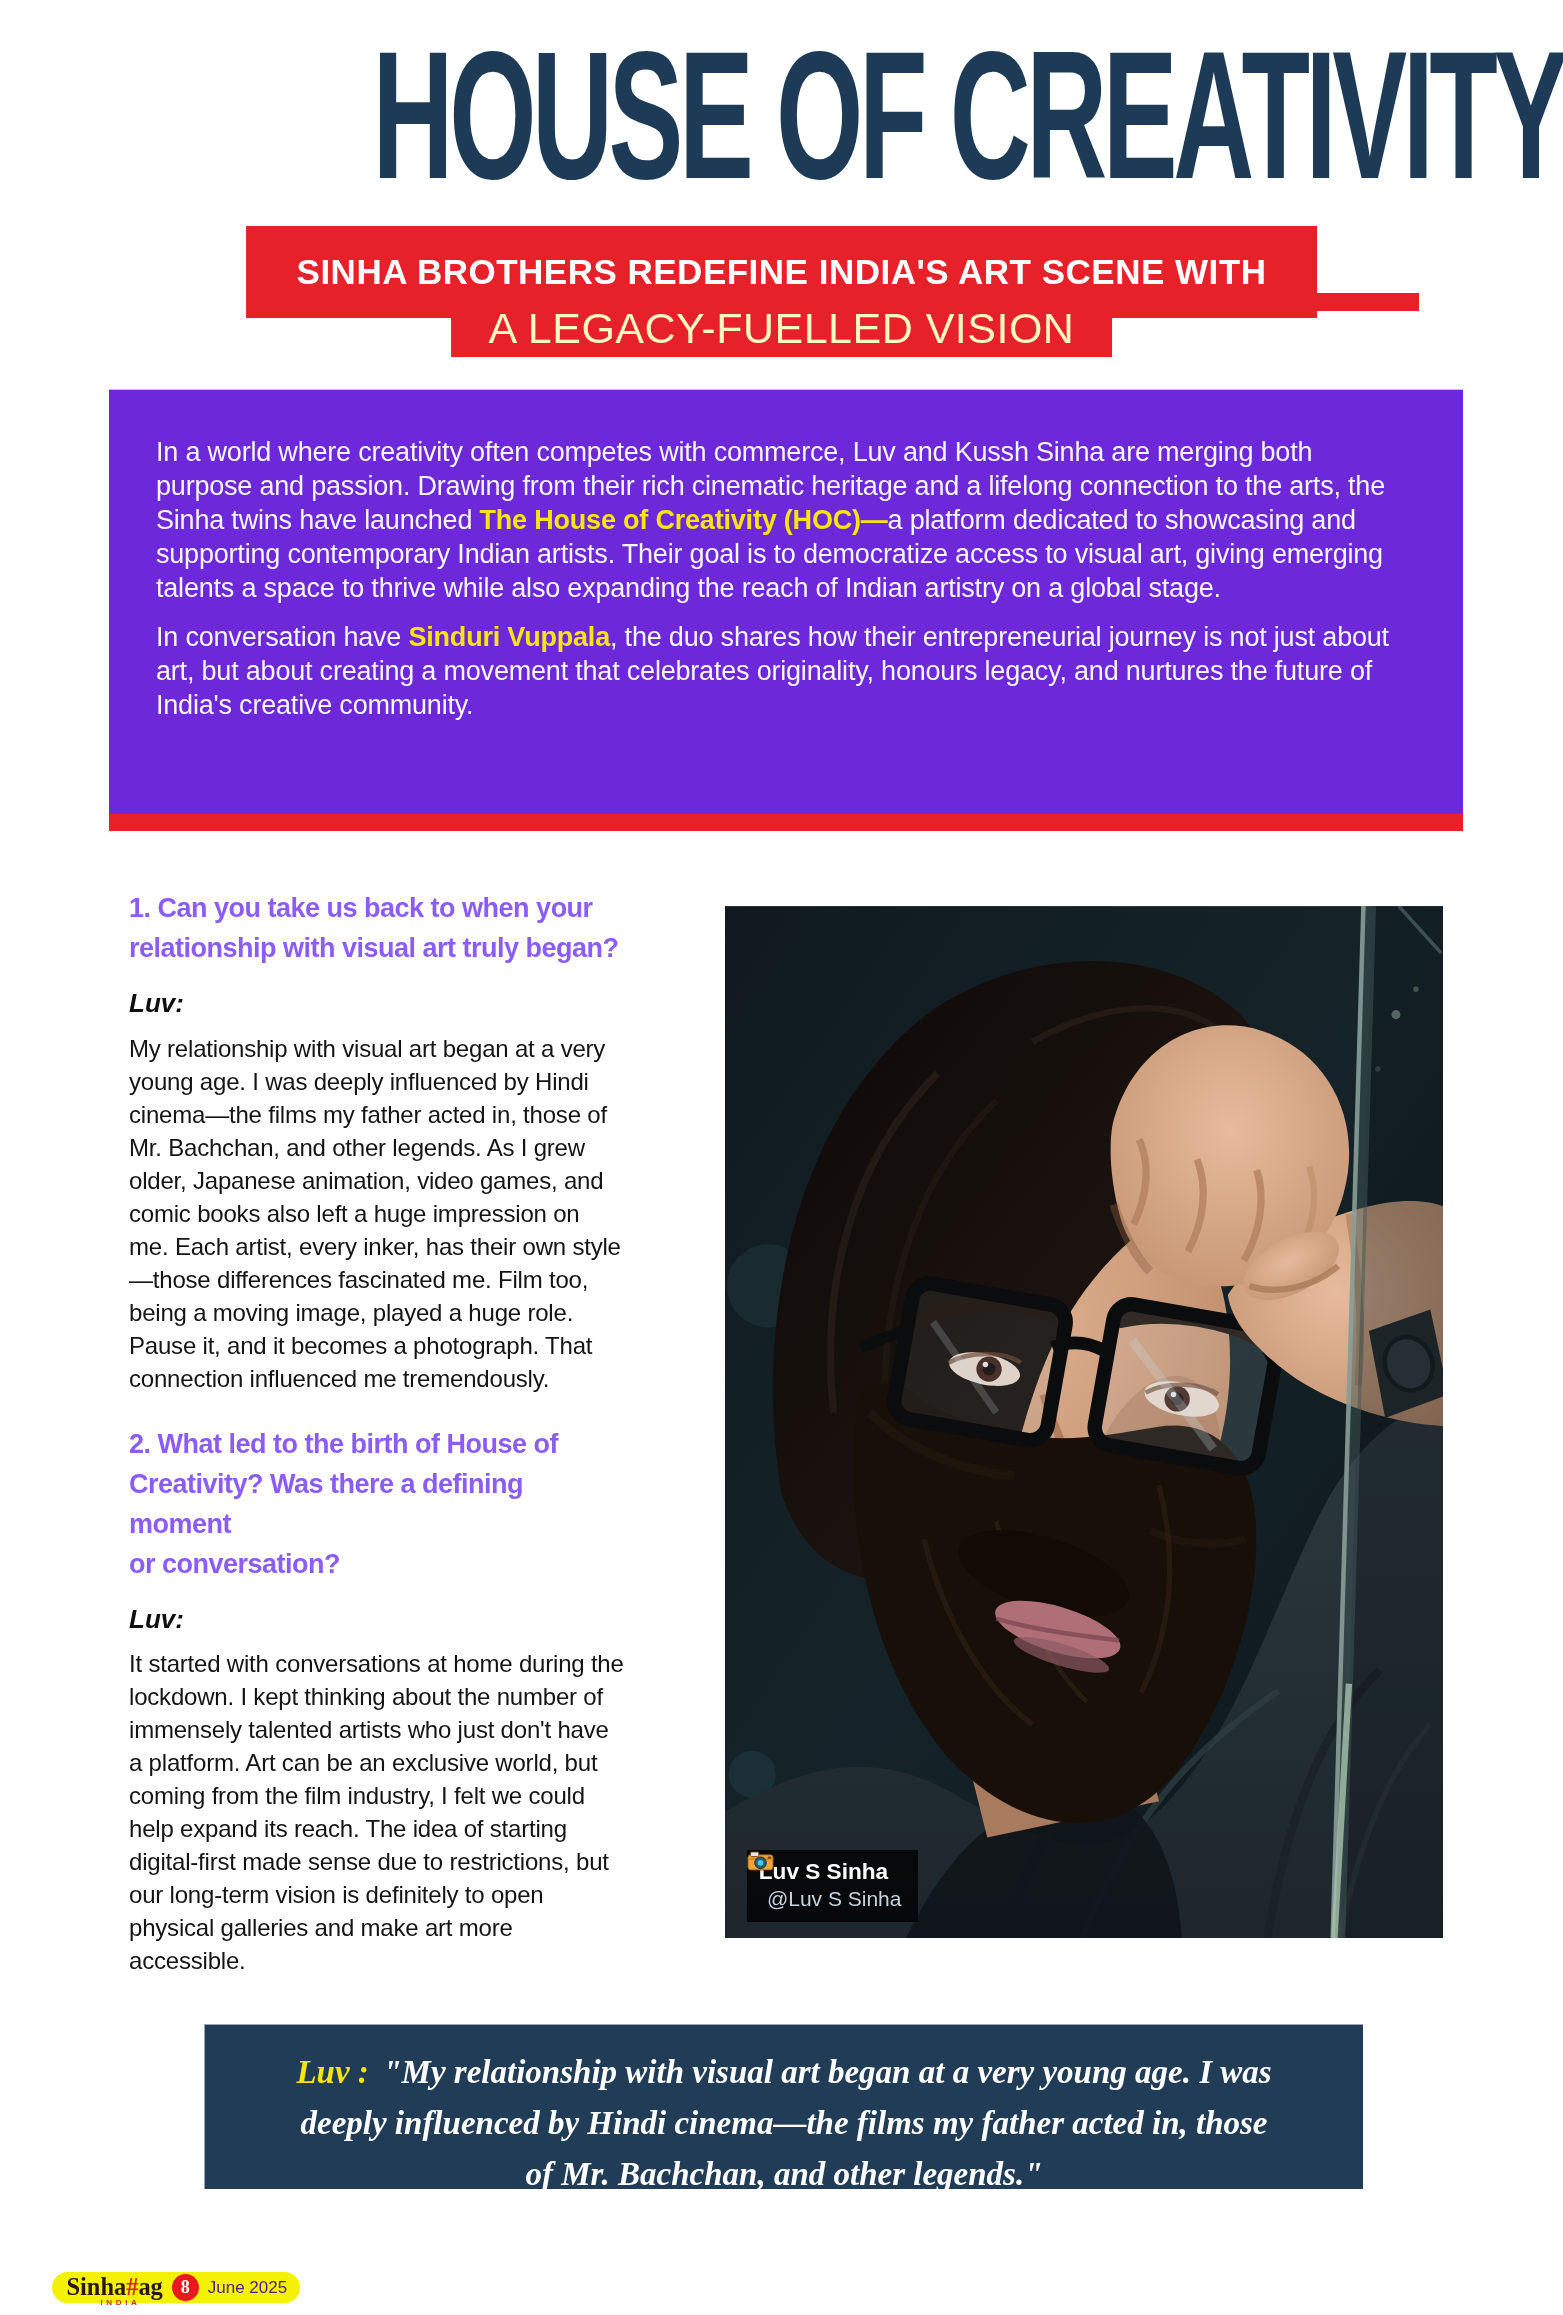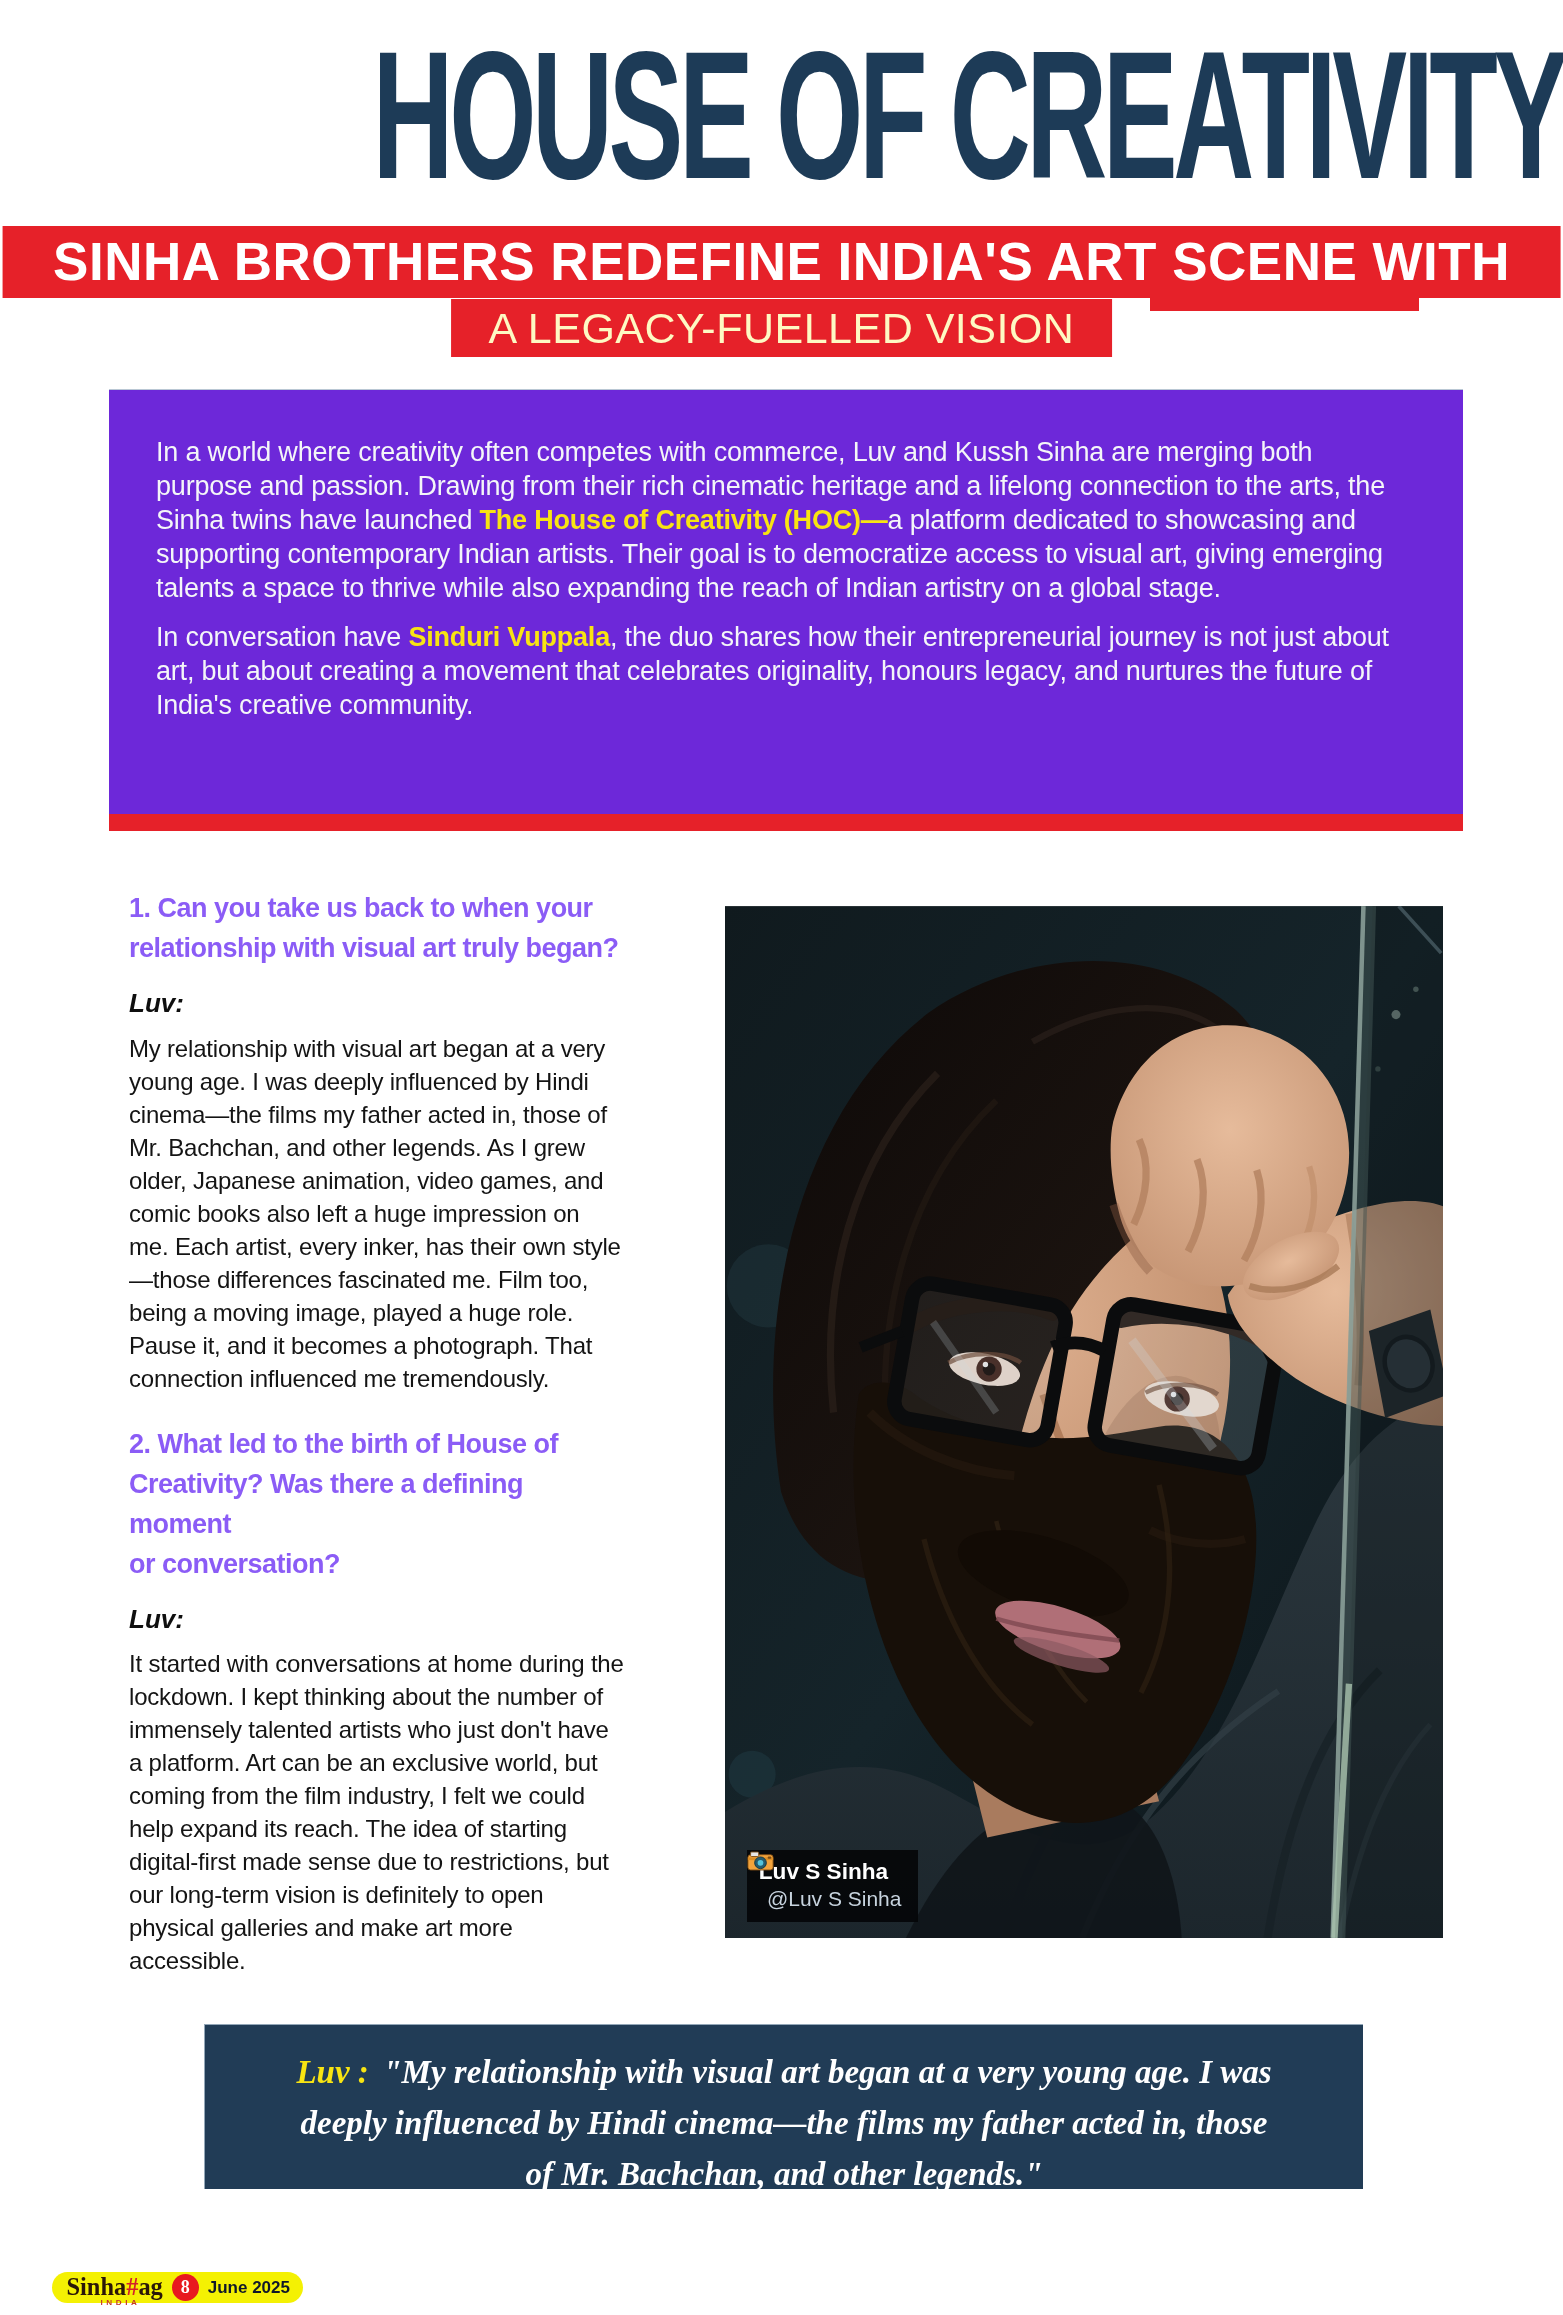--- a/index.html
+++ b/index.html
@@ -13,22 +13,22 @@
   .title { position:absolute; top:25px; left:0; width:100%; text-align:center; margin:0; }
   .title-inner {
     display:inline-block; white-space:nowrap; font-weight:bold; font-size:181px;
     line-height:1.0; letter-spacing:-7.2px; color:#1d3b57;
     transform:scaleX(0.62); transform-origin:center top;
   }
 
   
   .banner-line1 {
     position:absolute; top:226px; left:50%; transform:translateX(-50%);
-    background:#e62129; color:#ffffff; font-weight:bold; font-size:53px;
-    height:72px; line-height:72px; padding:0 51px; white-space:nowrap; letter-spacing:0.5px;
+    background:#e62129; color:#ffffff; font-weight:bold; font-size:35px;
+    height:72px; line-height:72px; padding:10px 51px; white-space:nowrap; letter-spacing:0.5px;
     z-index:2;
   }
   .banner-frag { position:absolute; top:293px; left:1150px; width:269px; height:18px; background:#e62129; z-index:1; }
   .banner-line2 {
     position:absolute; top:299px; left:50%; transform:translateX(-50%);
     background:#e62129; color:#fef9c3; font-weight:normal; font-size:43px;
     height:58px; line-height:58px; padding:0 38px; white-space:nowrap; letter-spacing:0.5px;
     z-index:2;
   }
 
@@ -87,21 +87,21 @@
   .brand-hash { color:#d3222a; }
   .brand-sub {
     position:absolute; left:34px; bottom:-1.8px; font-family:"Liberation Sans",sans-serif;
     font-size:8.1px; font-weight:bold; letter-spacing:3.6px; color:#c2372a;
   }
   .page-num {
     width:27px; height:27px; border-radius:50%; background:#e8191f; color:#ffffff;
     font-family:"Liberation Serif","DejaVu Serif",serif; font-weight:bold; font-size:18px;
     display:flex; align-items:center; justify-content:center; flex:0 0 auto;
   }
-  .footer-date { font-size:17px; font-weight:bold; color:#0f172a; white-space:nowrap; }
+  .footer-date { font-size:17px; font-weight:normal; color:#4c1d95; white-space:nowrap; }
 </style>
 </head>
 <body>
 
 <div class="page">
 
   <h1 class="title"><span class="title-inner">HOUSE OF CREATIVITY:</span></h1>
 
   <div class="banner-line1">SINHA BROTHERS REDEFINE INDIA'S ART SCENE WITH</div>
   <div class="banner-frag"></div>

